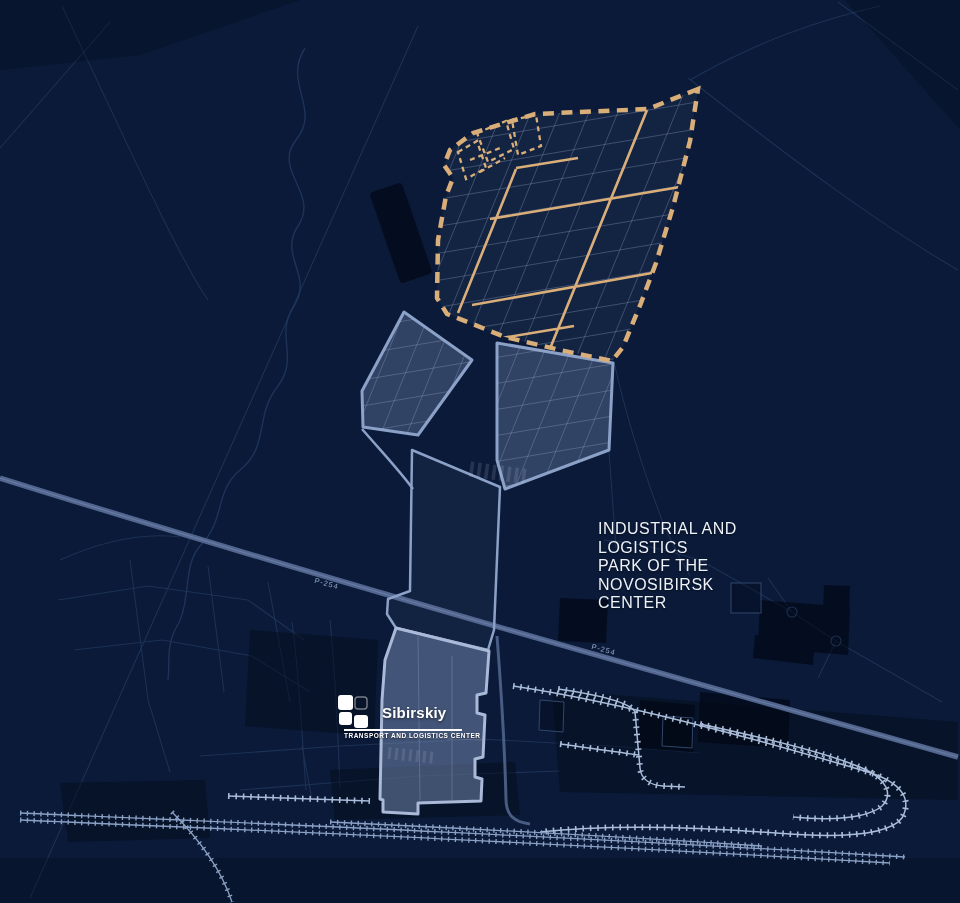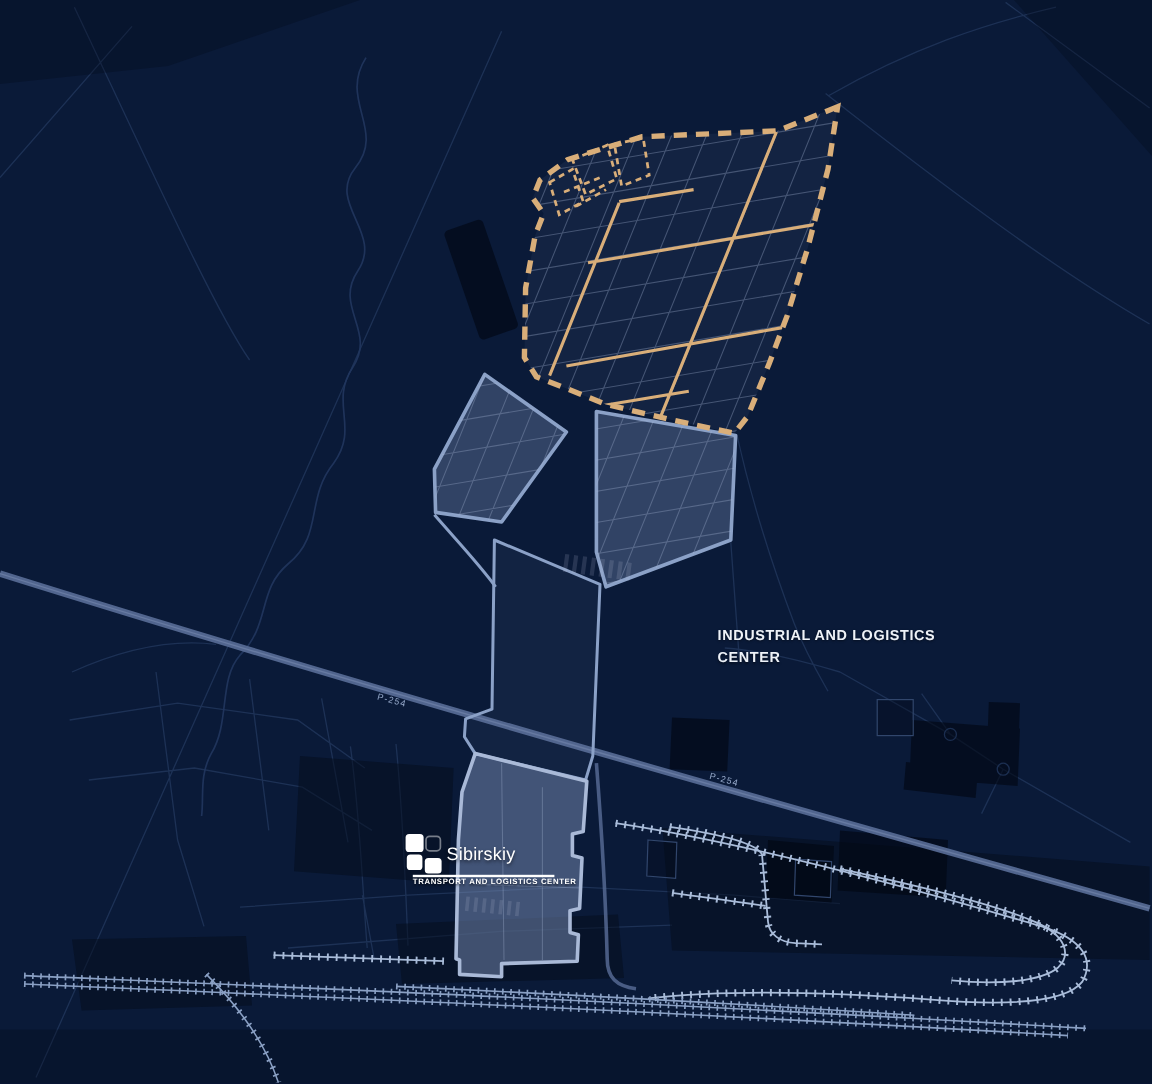--- a/index.html
+++ b/index.html
@@ -45,26 +45,26 @@
 
   .ties{stroke:var(--rail);stroke-width:6;fill:none;stroke-dasharray:1.6 5.8;}
   .railline{stroke:var(--rail);stroke-width:1.5;fill:none;}
   .ties-dim{stroke:var(--rail-dim);stroke-width:5;fill:none;stroke-dasharray:1.4 5.4;}
   .railline-dim{stroke:var(--rail-dim);stroke-width:1.3;fill:none;}
 
   .road-label{fill:var(--label);font-size:7.5px;letter-spacing:1px;
     font-family:"Liberation Sans",sans-serif;}
 
   .map-title{position:absolute;left:598px;top:520px;width:190px;
-    color:var(--text);font-size:12px;line-height:18.5px;letter-spacing:.5px;
-    font-weight:700;text-shadow:0 1px 2px rgba(0,0,0,.45);}
+    color:var(--text);font-size:16px;line-height:18.5px;letter-spacing:.5px;
+    font-weight:400;text-shadow:0 1px 2px rgba(0,0,0,.45);}
   .logo{position:absolute;left:334px;top:686px;width:130px;height:58px;}
   .logo-icon{position:absolute;left:3px;top:4px;}
-  .logo-name{position:absolute;left:38px;top:18px;color:var(--logo);
-    font-size:15px;font-weight:normal;letter-spacing:.2px;
+  .logo-name{position:absolute;left:48px;top:18px;color:var(--logo);
+    font-size:15px;font-weight:bold;letter-spacing:.2px;
     text-shadow:0 1px 3px rgba(0,0,0,.6);}
   .logo-line{position:absolute;left:10px;top:43px;width:118px;height:1.5px;
     background:var(--logo);}
   .logo-sub{position:absolute;left:10px;top:46px;width:122px;color:var(--logo);
     font-size:6.5px;font-weight:bold;letter-spacing:.5px;white-space:nowrap;
     text-shadow:0 1px 2px rgba(0,0,0,.6);}
 </style>
 </head>
 <body>
 
@@ -172,20 +172,21 @@
           <use href="#t9" class="railline-dim"></use>
     </g>
   </g>
 
   <text class="road-label" x="326" y="586" text-anchor="middle" transform="rotate(15 326 586)">P-254</text>
   <text class="road-label" x="603" y="652" text-anchor="middle" transform="rotate(15 603 652)">P-254</text>
 </svg>
 
 <div class="map-title">
   <div>INDUSTRIAL AND LOGISTICS</div>
+  <div>PARK OF THE NOVOSIBIRSK</div>
   <div>CENTER</div>
 </div>
 
 <div class="logo">
   <svg class="logo-icon" width="36" height="42" viewBox="0 0 36 42">
     <rect x="1" y="5" width="15" height="15" rx="3" fill="var(--logo)"></rect>
     <rect x="18" y="7" width="12" height="12" rx="3" fill="none" stroke="var(--logo)" stroke-width="1.4" opacity=".45"></rect>
     <rect x="2" y="22" width="13" height="13" rx="3" fill="var(--logo)"></rect>
     <rect x="17" y="25" width="14" height="13" rx="3" fill="var(--logo)"></rect>
   </svg>

